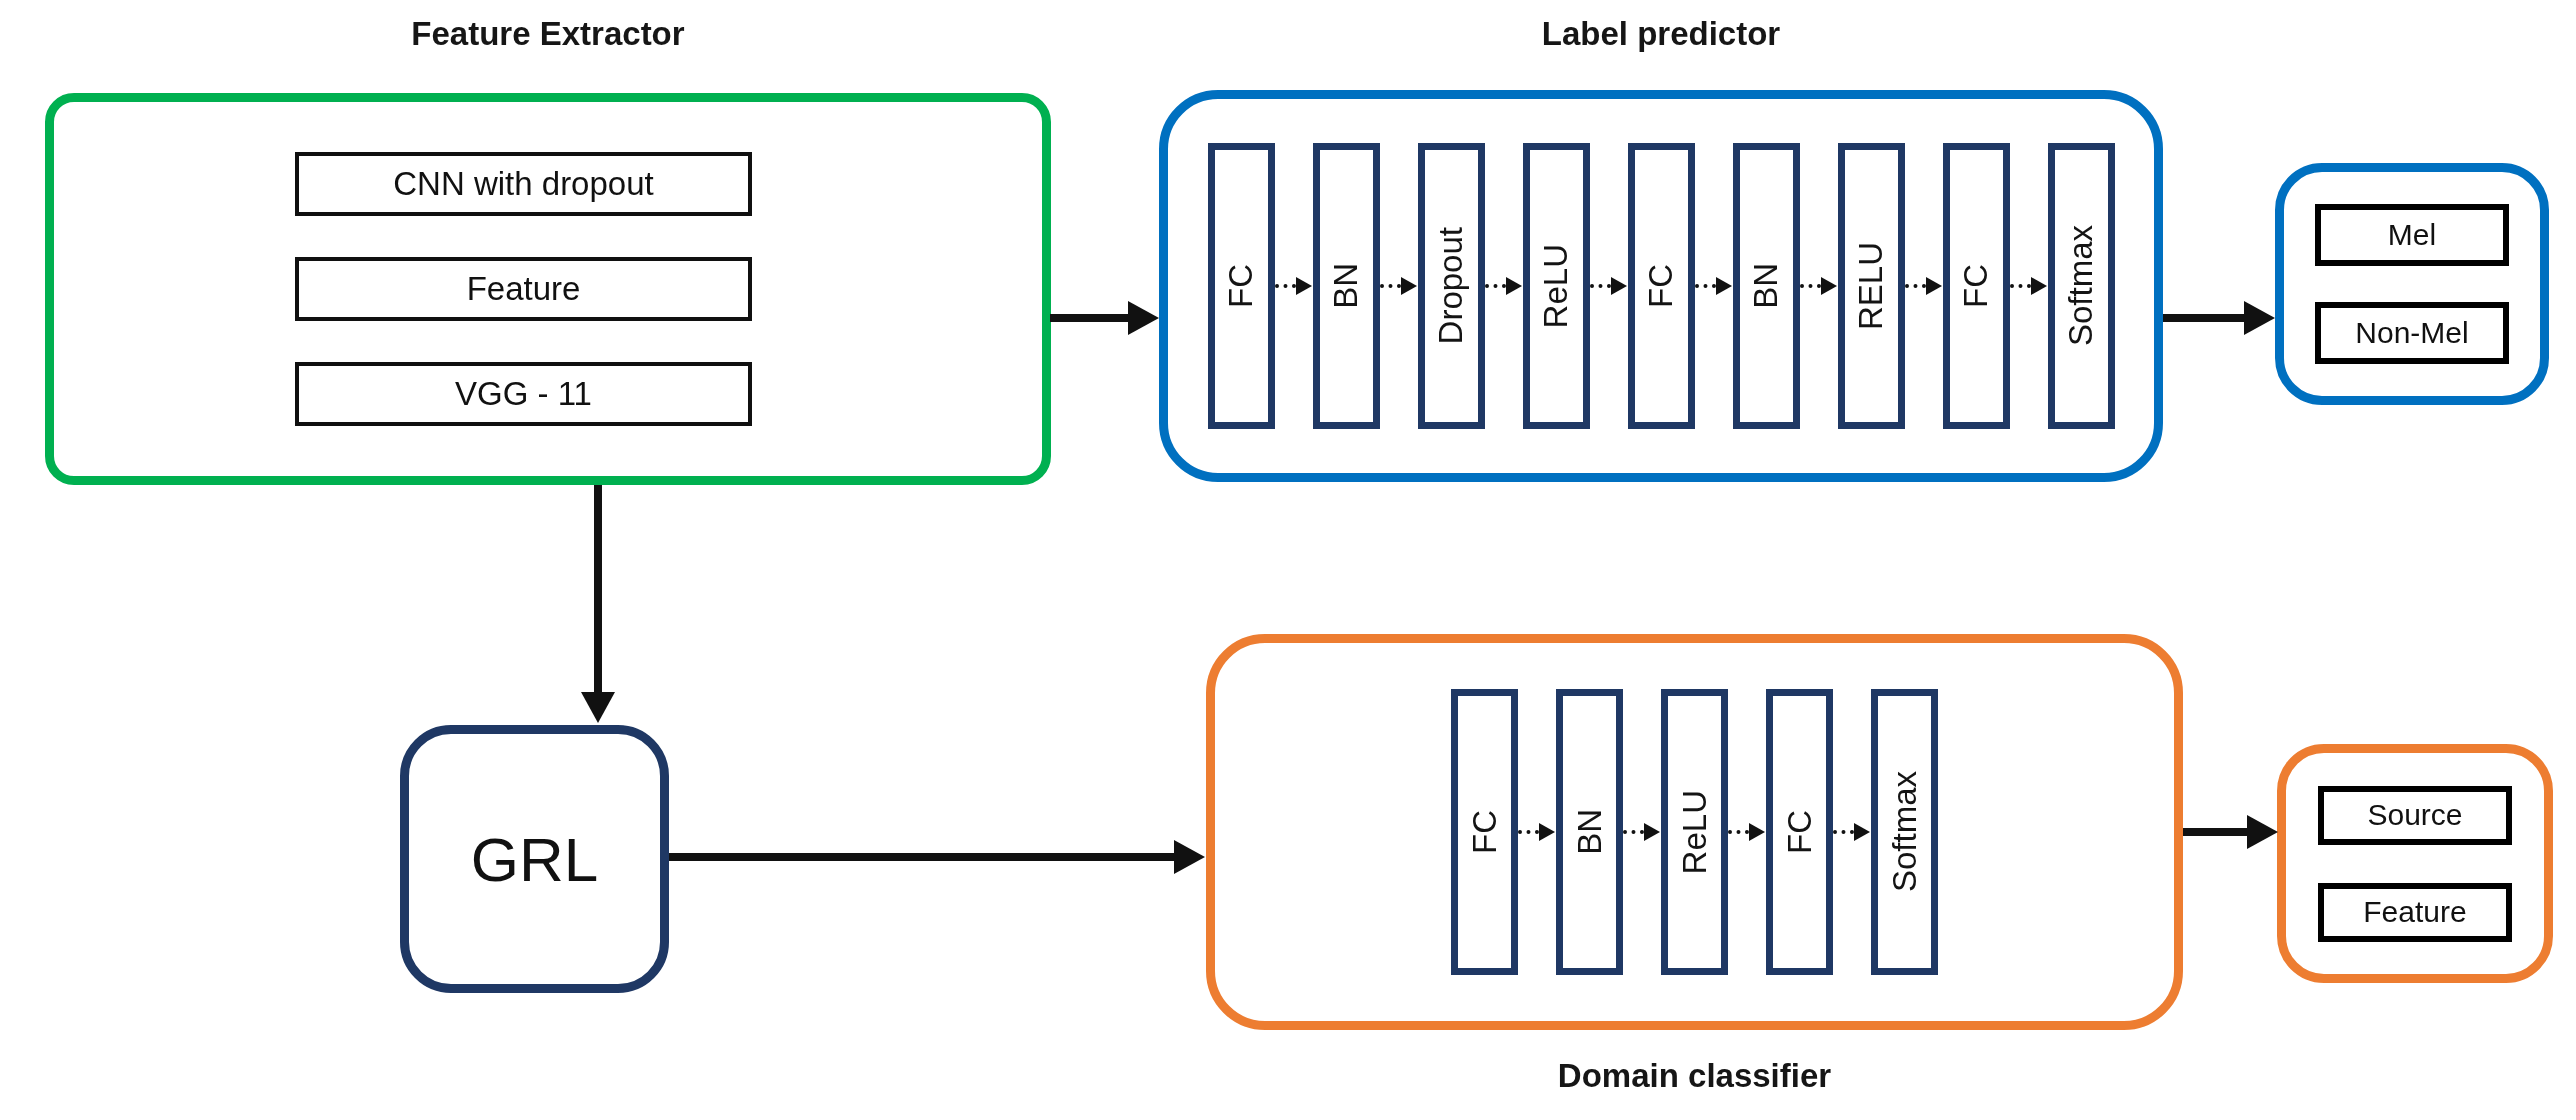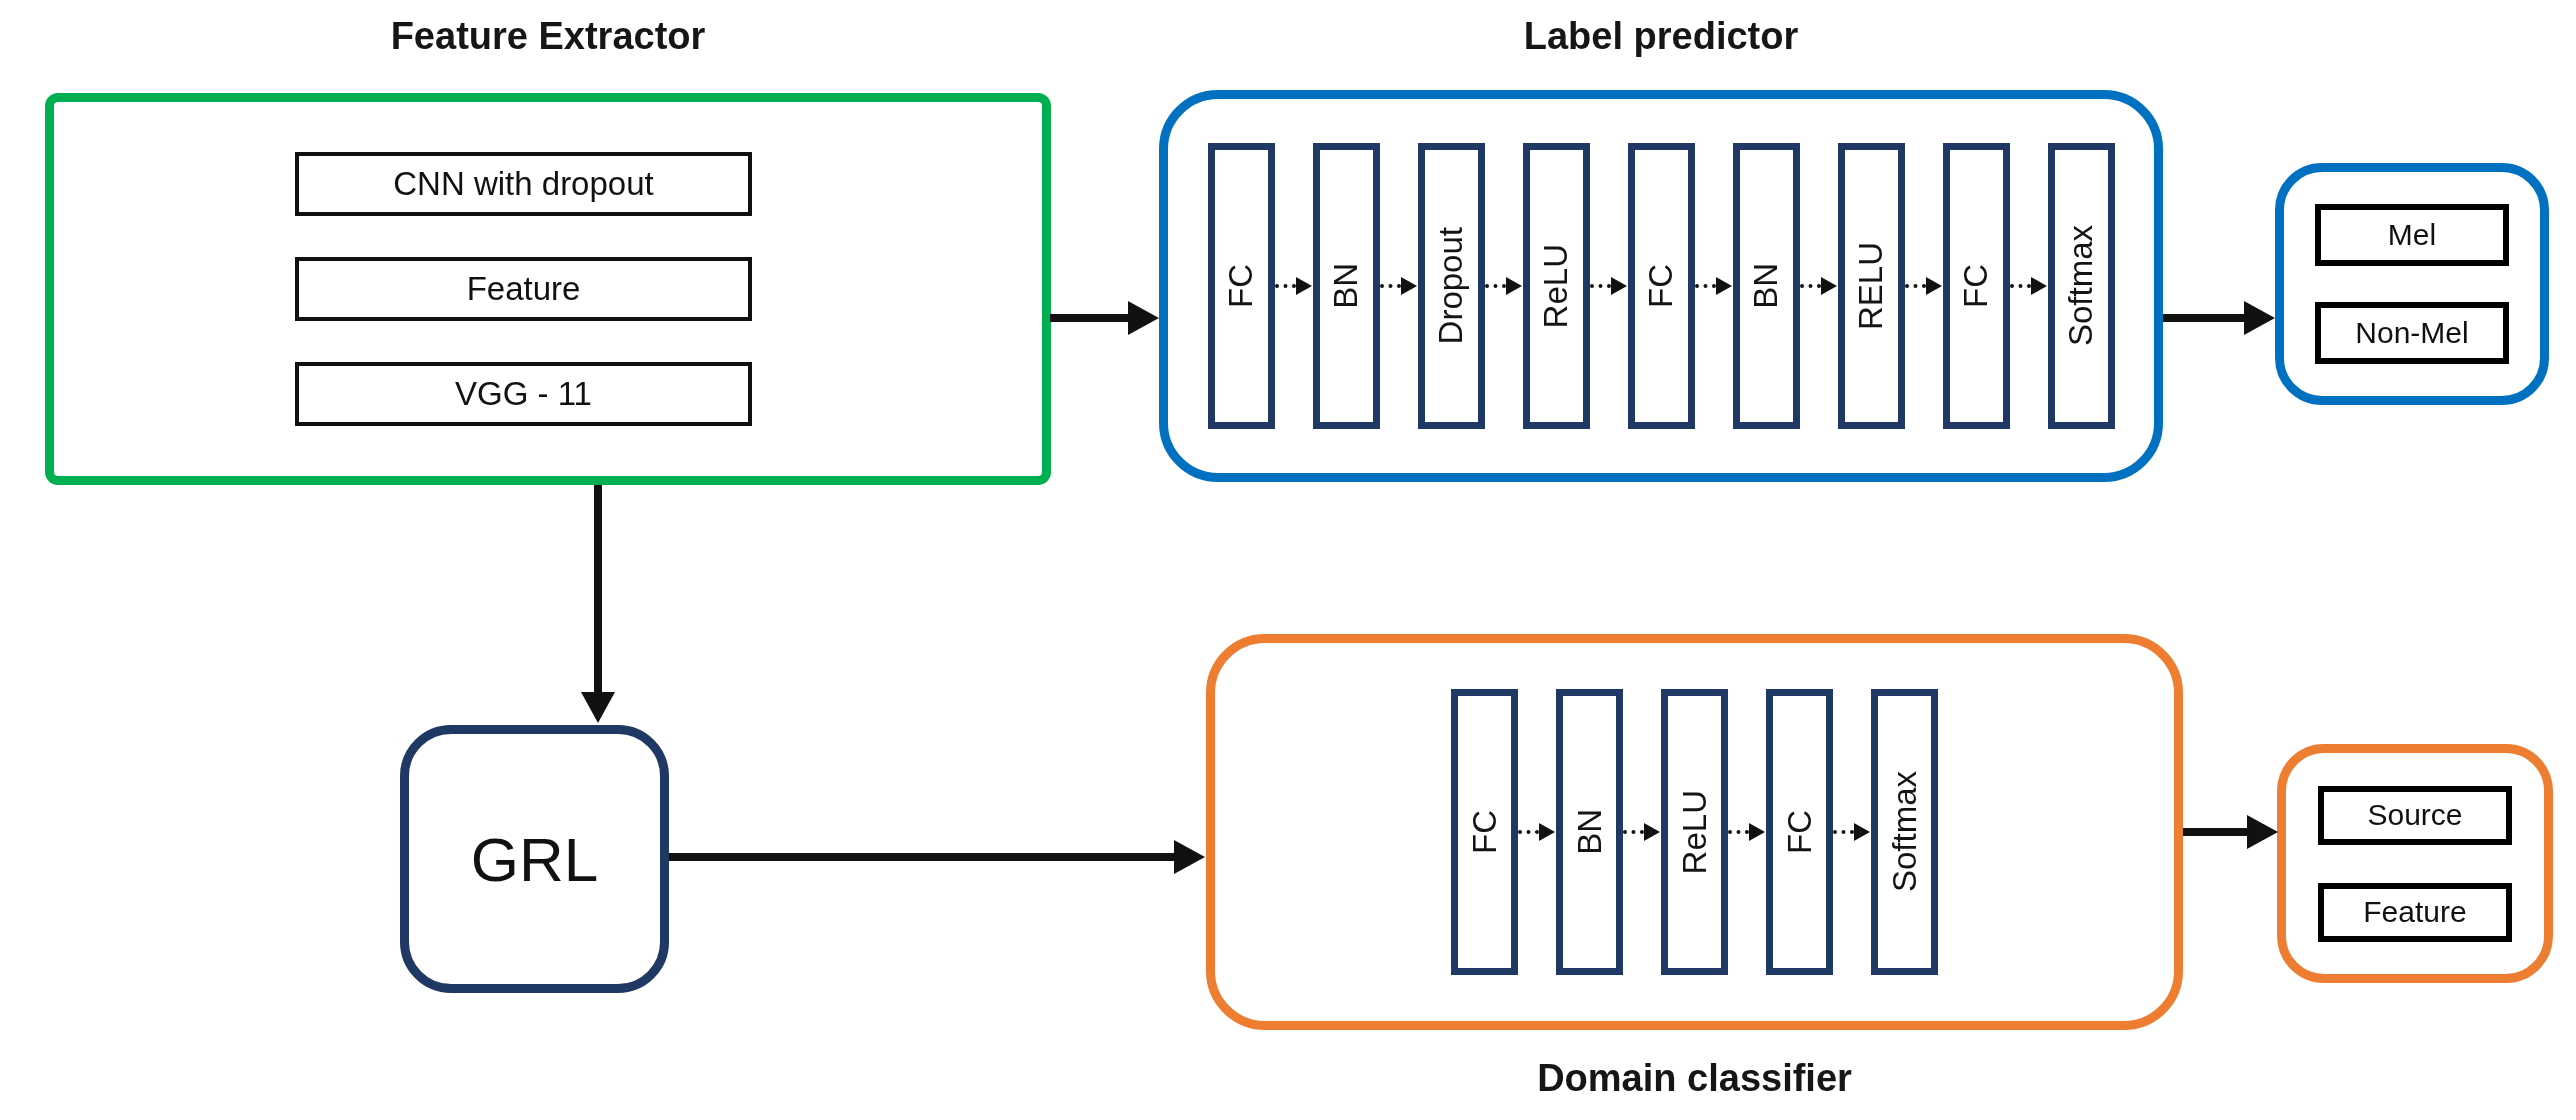--- a/index.html
+++ b/index.html
@@ -1,26 +1,26 @@
 <!DOCTYPE html>
 <html style="font-size:13px"><head>
 <meta charset="utf-8">
 <style>
   * { box-sizing: border-box; margin: 0; padding: 0; }
   html,body { background:#ffffff; }
   body { font-family: "Liberation Sans", sans-serif; color:#111; }
   .stage { position:relative; width:2576px; height:1121px; background:#fff; overflow:hidden; }
 
-  .title { position:absolute; text-align:center; font-size:38px; font-weight:600; color:#161616; }
+  .title { position:absolute; text-align:center; font-size:33px; font-weight:600; color:#161616; }
   .fe-title { left:45px;  top:14.7px;  width:1006px; }
   .lp-title { left:1159px; top:14.7px; width:1004px; }
   .dc-title { left:1206px; top:1057px; width:977px; }
 
   .rbox { position:absolute; background:#fff; }
-  .green-box  { left:45px;   top:93px; width:1006px; height:392px; border:9px solid #00b050; border-radius:13px;
+  .green-box  { left:45px;   top:93px; width:1006px; height:392px; border:9px solid #00b050; border-radius:29px;
                 display:flex; flex-direction:column; align-items:center; justify-content:center; gap:41px; padding-right:49px; }
   .blue-box   { left:1159px; top:90px; width:1004px; height:392px; border:9px solid #0070c0; border-radius:59px;
                 display:flex; align-items:center; justify-content:center; }
   .orange-box { left:1206px; top:634px; width:977px; height:396px; border:9px solid #ed7d31; border-radius:59px;
                 display:flex; align-items:center; justify-content:center; }
   .mel-box    { left:2275px; top:163px; width:274px; height:242px; border:9px solid #0070c0; border-radius:47px;
                 display:flex; flex-direction:column; align-items:center; justify-content:center; gap:36px; }
   .st-box     { left:2277px; top:708px; width:276px; height:239px; border:9px solid #ed7d31; border-radius:47px;
                 display:flex; flex-direction:column; align-items:center; justify-content:center; gap:38px;margin-top:36px; }
   .grl-box    { left:400px;  top:725px; width:269px; height:268px; border:9px solid #1f3864; border-radius:51px;

